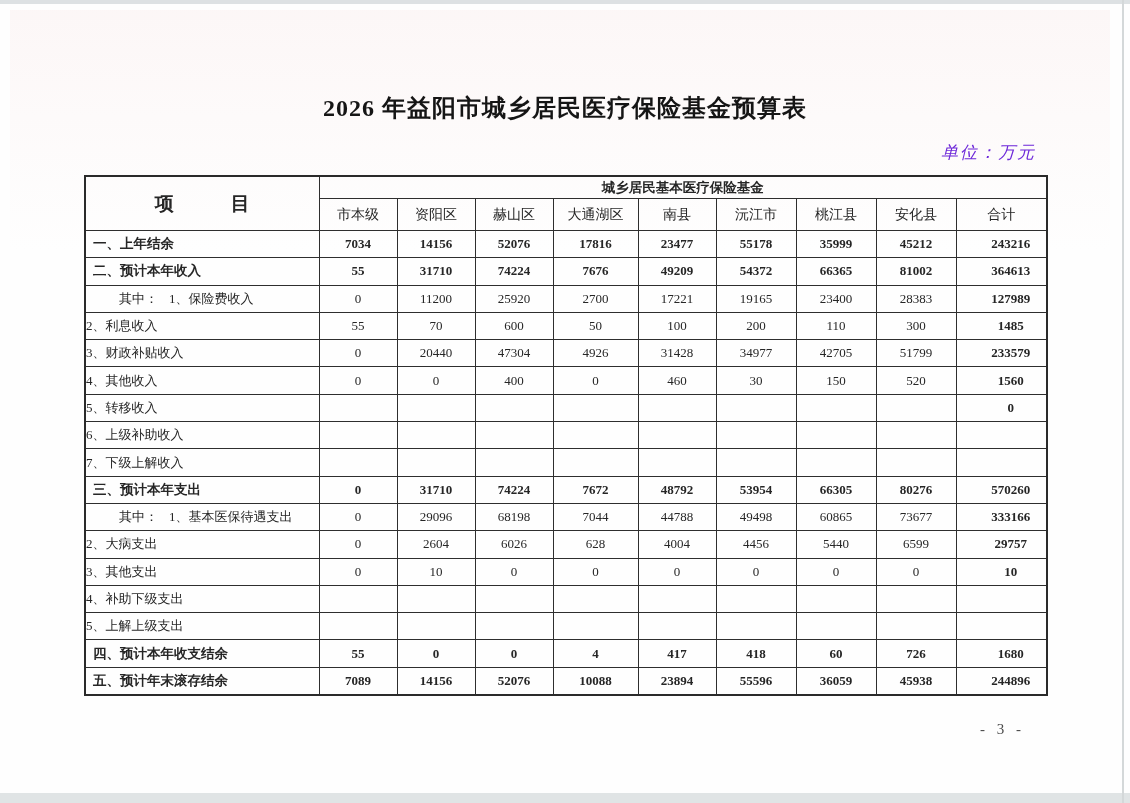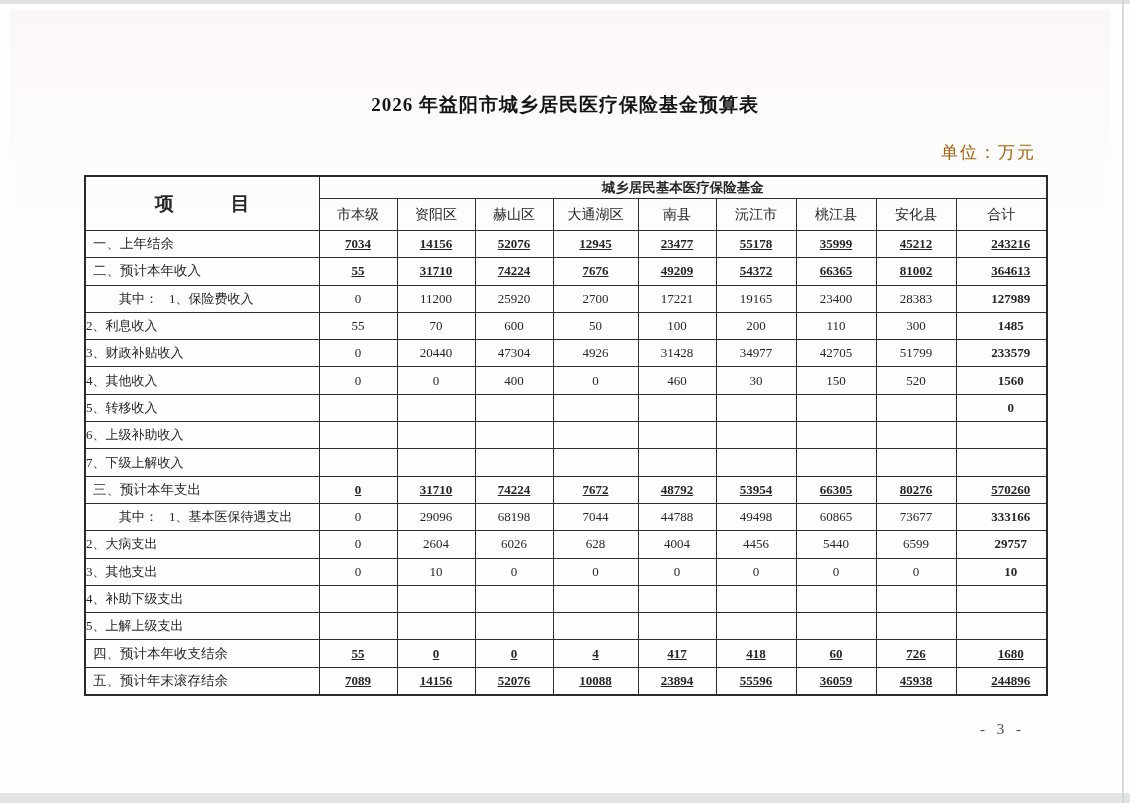--- a/index.html
+++ b/index.html
@@ -22,32 +22,33 @@
   .edge-bottom { position: absolute; left: 0; top: 793px; width: 1130px; height: 10px; background: #e0e4e5; }
   .edge-right  { position: absolute; left: 1122px; top: 0; width: 2px; height: 803px; background: #d4d8d9; }
   .paper-tint  { position: absolute; left: 10px; top: 10px; width: 1100px; height: 240px;
                  background: linear-gradient(180deg, rgba(252,246,246,0.9), rgba(255,255,255,0)); pointer-events: none; }
 
   .doc-title {
     position: absolute;
     left: 0; top: 92px;
     width: 1130px;
     text-align: center;
-    font-size: 19px;
+    font-size: 24px;
     font-weight: bold;
     letter-spacing: 1px;
     color: #151515;
   }
   .unit-label {
     position: absolute;
     top: 141px;
     right: 94px;
     font-size: 17px;
+    font-style: italic;
     letter-spacing: 2px;
-    color: #a16207;
+    color: #6d28d9;
     text-align: center;
   }
 
   table.budget {
     position: absolute;
     left: 84px; top: 175px;
     width: 962px;
     border-collapse: collapse;
     table-layout: fixed;
     font-size: 13px;
@@ -83,22 +84,22 @@
     font-size: 14px;
     font-weight: normal;
     text-align: center;
   }
 
   tbody tr { height: 27.3px; }
   td.label-cell { text-align: left; }
   td.value-cell { text-align: center; font-size: 13px; }
 
   
-  tr.section td.label-cell { padding-left: 7px; font-weight: normal; font-size: 13.5px; }
-  tr.section td.value-cell { font-weight: bold; text-decoration: underline; }
+  tr.section td.label-cell { padding-left: 7px; font-weight: bold; font-size: 13.5px; }
+  tr.section td.value-cell { font-weight: bold; }
   tr.sub td.label-cell  { padding-left: 33px; font-weight: normal; margin-top: 44px; }
   tr.sub2 td.label-cell { font-weight: normal; }
   td.label-cell .prefix { display: inline-block; margin-right: 11px; }
   td.value-cell.total-col { font-weight: bold; padding-left: 19px; }
 
   .page-number {
     position: absolute;
     left: 980px; top: 721px;
     font-size: 15px;
     letter-spacing: 4px;
@@ -146,21 +147,21 @@
           <th>安化县</th>
           <th>合计</th>
         </tr>
     </thead>
     <tbody id="table-body">
         <tr class="section">
           <td class="label-cell"><span>一、上年结余</span></td>
           <td class="value-cell">7034</td>
           <td class="value-cell">14156</td>
           <td class="value-cell">52076</td>
-          <td class="value-cell">12945</td>
+          <td class="value-cell">17816</td>
           <td class="value-cell">23477</td>
           <td class="value-cell">55178</td>
           <td class="value-cell">35999</td>
           <td class="value-cell">45212</td>
           <td class="value-cell total-col">243216</td>
         </tr>
         <tr class="section">
           <td class="label-cell"><span>二、预计本年收入</span></td>
           <td class="value-cell">55</td>
           <td class="value-cell">31710</td>

